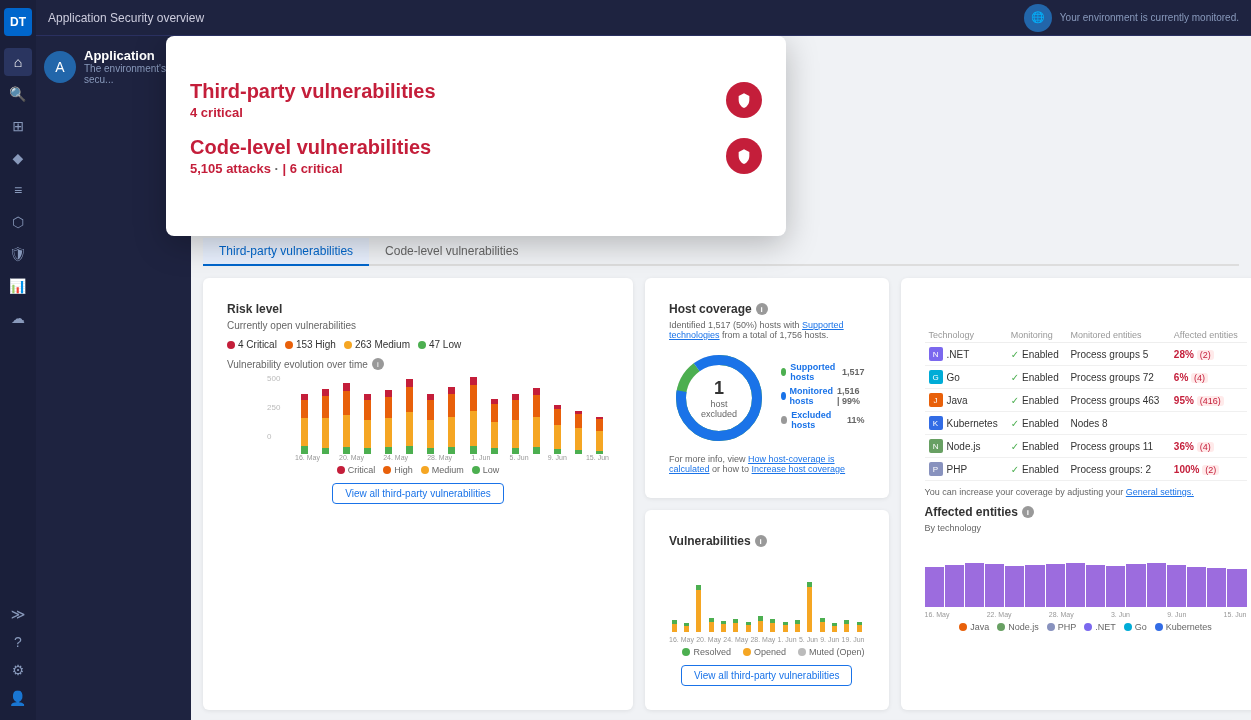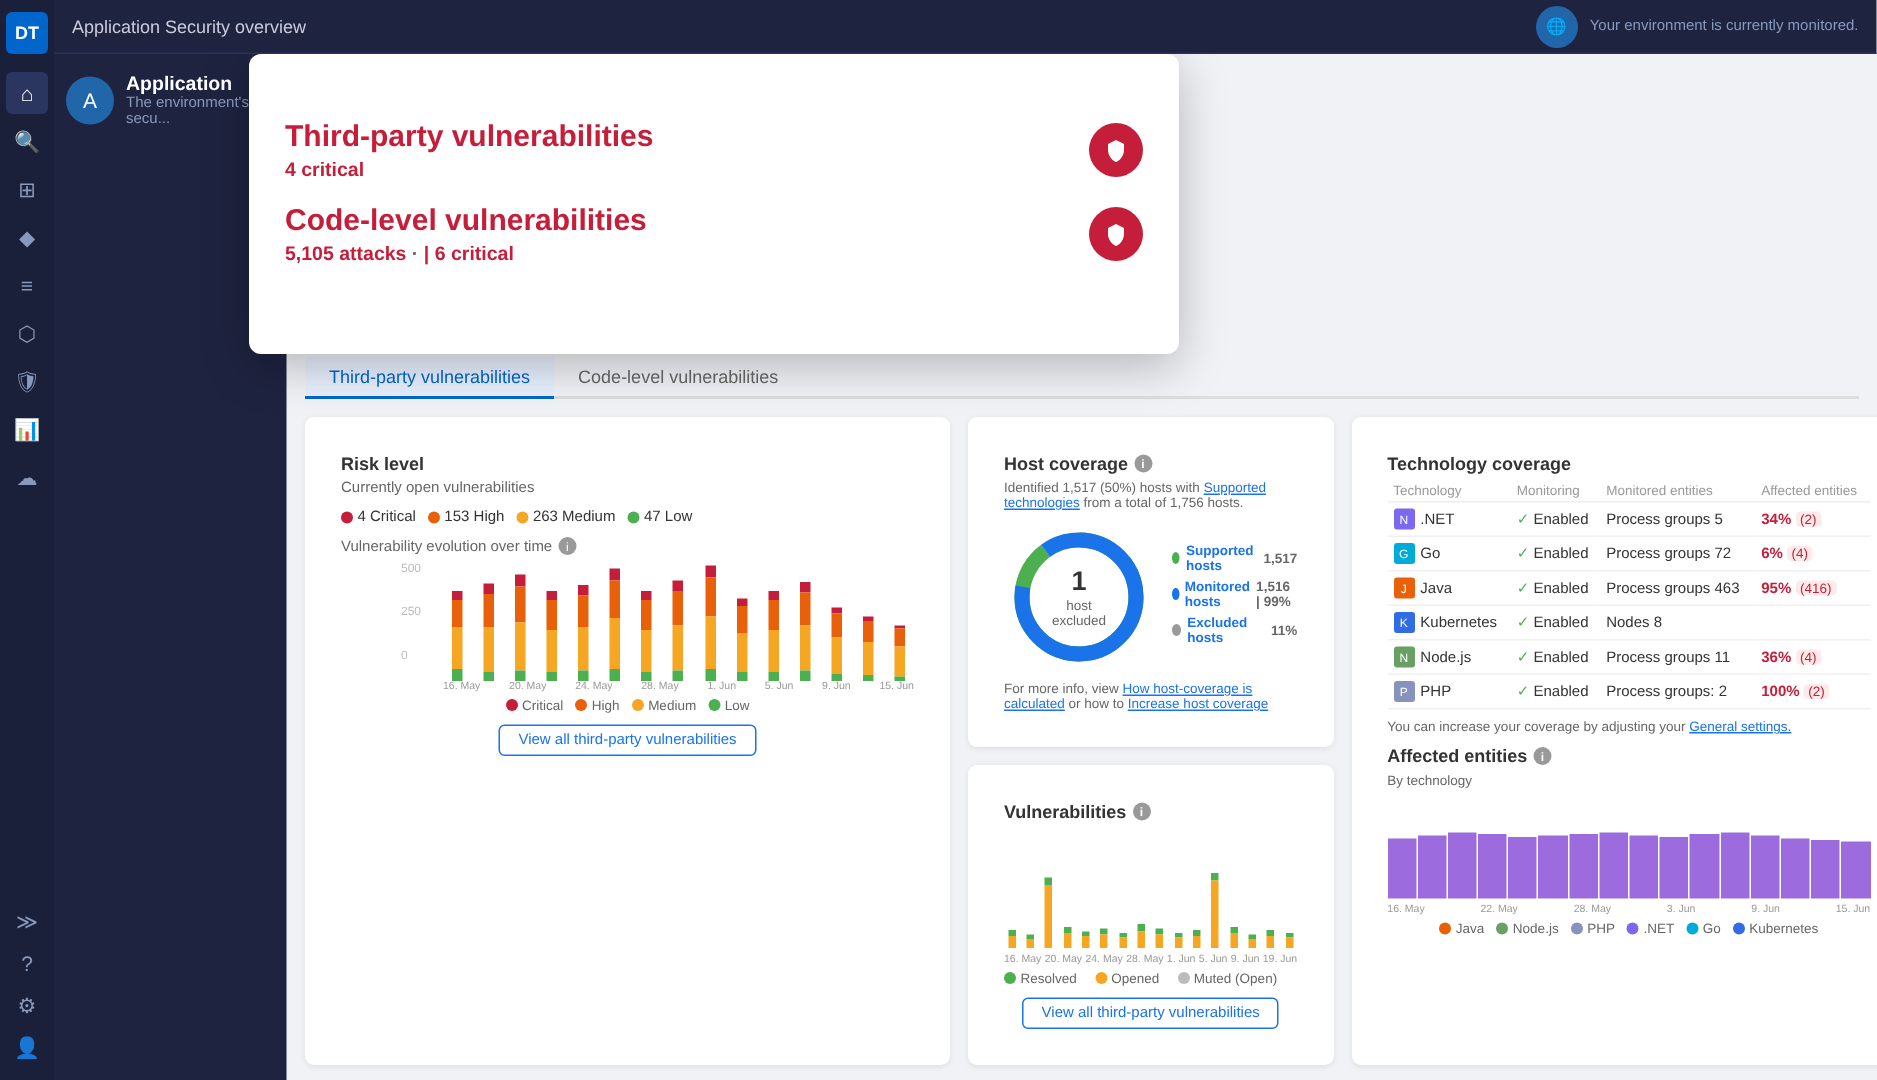--- a/index.html
+++ b/index.html
@@ -104,31 +104,31 @@
     .donut-num { font-size: 18px; font-weight: 700; color: #333; }
     .donut-text { font-size: 9px; color: #666; }
     .host-stats { font-size: 10px; color: #666; font-weight: bold; }
     .host-stat-item { display: flex; align-items: center; gap: 4px; margin-bottom: 4px; }
     .stat-dot { width: 8px; height: 8px; border-radius: 50%; }
     .stat-dot-green { background: #4caf50; }
     .stat-dot-blue { background: #1a73e8; }
     .stat-dot-gray { background: #999; }
 
     
-    .tech-table { width: 100%; font-size: 10px; border-collapse: collapse; }
+    .tech-table { width: 100%; font-size: 10px; border-collapse: collapse; margin-top: 26px; }
     .tech-table th { text-align: left; color: #999; font-weight: 500; padding: 2px 4px; border-bottom: 1px solid #eee; font-size: 9px; }
     .tech-table td { padding: 4px 4px; border-bottom: 1px solid #f0f0f0; vertical-align: middle; }
     .tech-name { display: flex; align-items: center; gap: 4px; }
     .tech-icon { width: 14px; height: 14px; border-radius: 2px; display: flex; align-items: center; justify-content: center; font-size: 8px; }
     .status-check { color: #4caf50; font-size: 10px; }
     .pct-red { color: #c41e3a; font-weight: 600; font-size: 10px; }
     .pct-badge { background: #ffeaea; color: #c41e3a; border-radius: 3px; padding: 0 3px; font-size: 9px; }
 
     
-    .vuln-legend { display: flex; gap: 12px; font-size: 9px; color: #666; justify-content: flex-start; margin-top: 4px; }
+    .vuln-legend { display: flex; gap: 12px; font-size: 9px; color: #666; justify-content: flex-end; margin-top: 4px; }
 
     
     .info-icon { width: 12px; height: 12px; border-radius: 50%; background: #999; color: #fff; font-size: 8px; display: inline-flex; align-items: center; justify-content: center; cursor: pointer; }
 
     
     .view-all-btn { display: block; margin: 8px auto 0; padding: 4px 12px; font-size: 10px; color: #1a73e8; border: 1px solid #1a73e8; border-radius: 4px; background: #fff; cursor: pointer; text-align: center; }
 
     
     .y-axis { position: absolute; left: 0; top: 0; bottom: 20px; display: flex; flex-direction: column; justify-content: space-between; font-size: 8px; color: #bbb; }
 
@@ -503,41 +503,40 @@
           <div class="vuln-legend">
             <span class="legend-item"><span class="dot" style="background:#4caf50;"></span>Resolved</span>
             <span class="legend-item"><span class="dot" style="background:#f5a623;"></span>Opened</span>
             <span class="legend-item"><span class="dot" style="background:#bbb;"></span>Muted (Open)</span>
           </div>
           <button class="view-all-btn">View all third-party vulnerabilities</button>
         </div>
       </div>
 
       <div class="card">
-        <div class="card-title">Technology coverage</div>
         <table class="tech-table">
           <thead>
             <tr>
               <th>Technology</th>
               <th>Monitoring</th>
               <th>Monitored entities</th>
               <th>Affected entities</th>
             </tr>
           </thead>
           <tbody>
             <tr>
               <td>
                   <div class="tech-name">
                     <span class="tech-icon" style="background:#7b68ee;color:#fff;">N</span>
                     <span>.NET</span>
                   </div>
                 </td>
               <td><span class="status-check">✓</span> <span>Enabled</span></td>
               <td><span>Process groups</span> <span>5</span></td>
-              <td><span class="pct-red">34%</span> <span class="pct-badge">(2)</span></td>
+              <td><span class="pct-red">28%</span> <span class="pct-badge">(2)</span></td>
             </tr>
             <tr>
               <td>
                   <div class="tech-name">
                     <span class="tech-icon" style="background:#00acd7;color:#fff;">G</span>
                     <span>Go</span>
                   </div>
                 </td>
               <td><span class="status-check">✓</span> <span>Enabled</span></td>
               <td><span>Process groups</span> <span>72</span></td>

